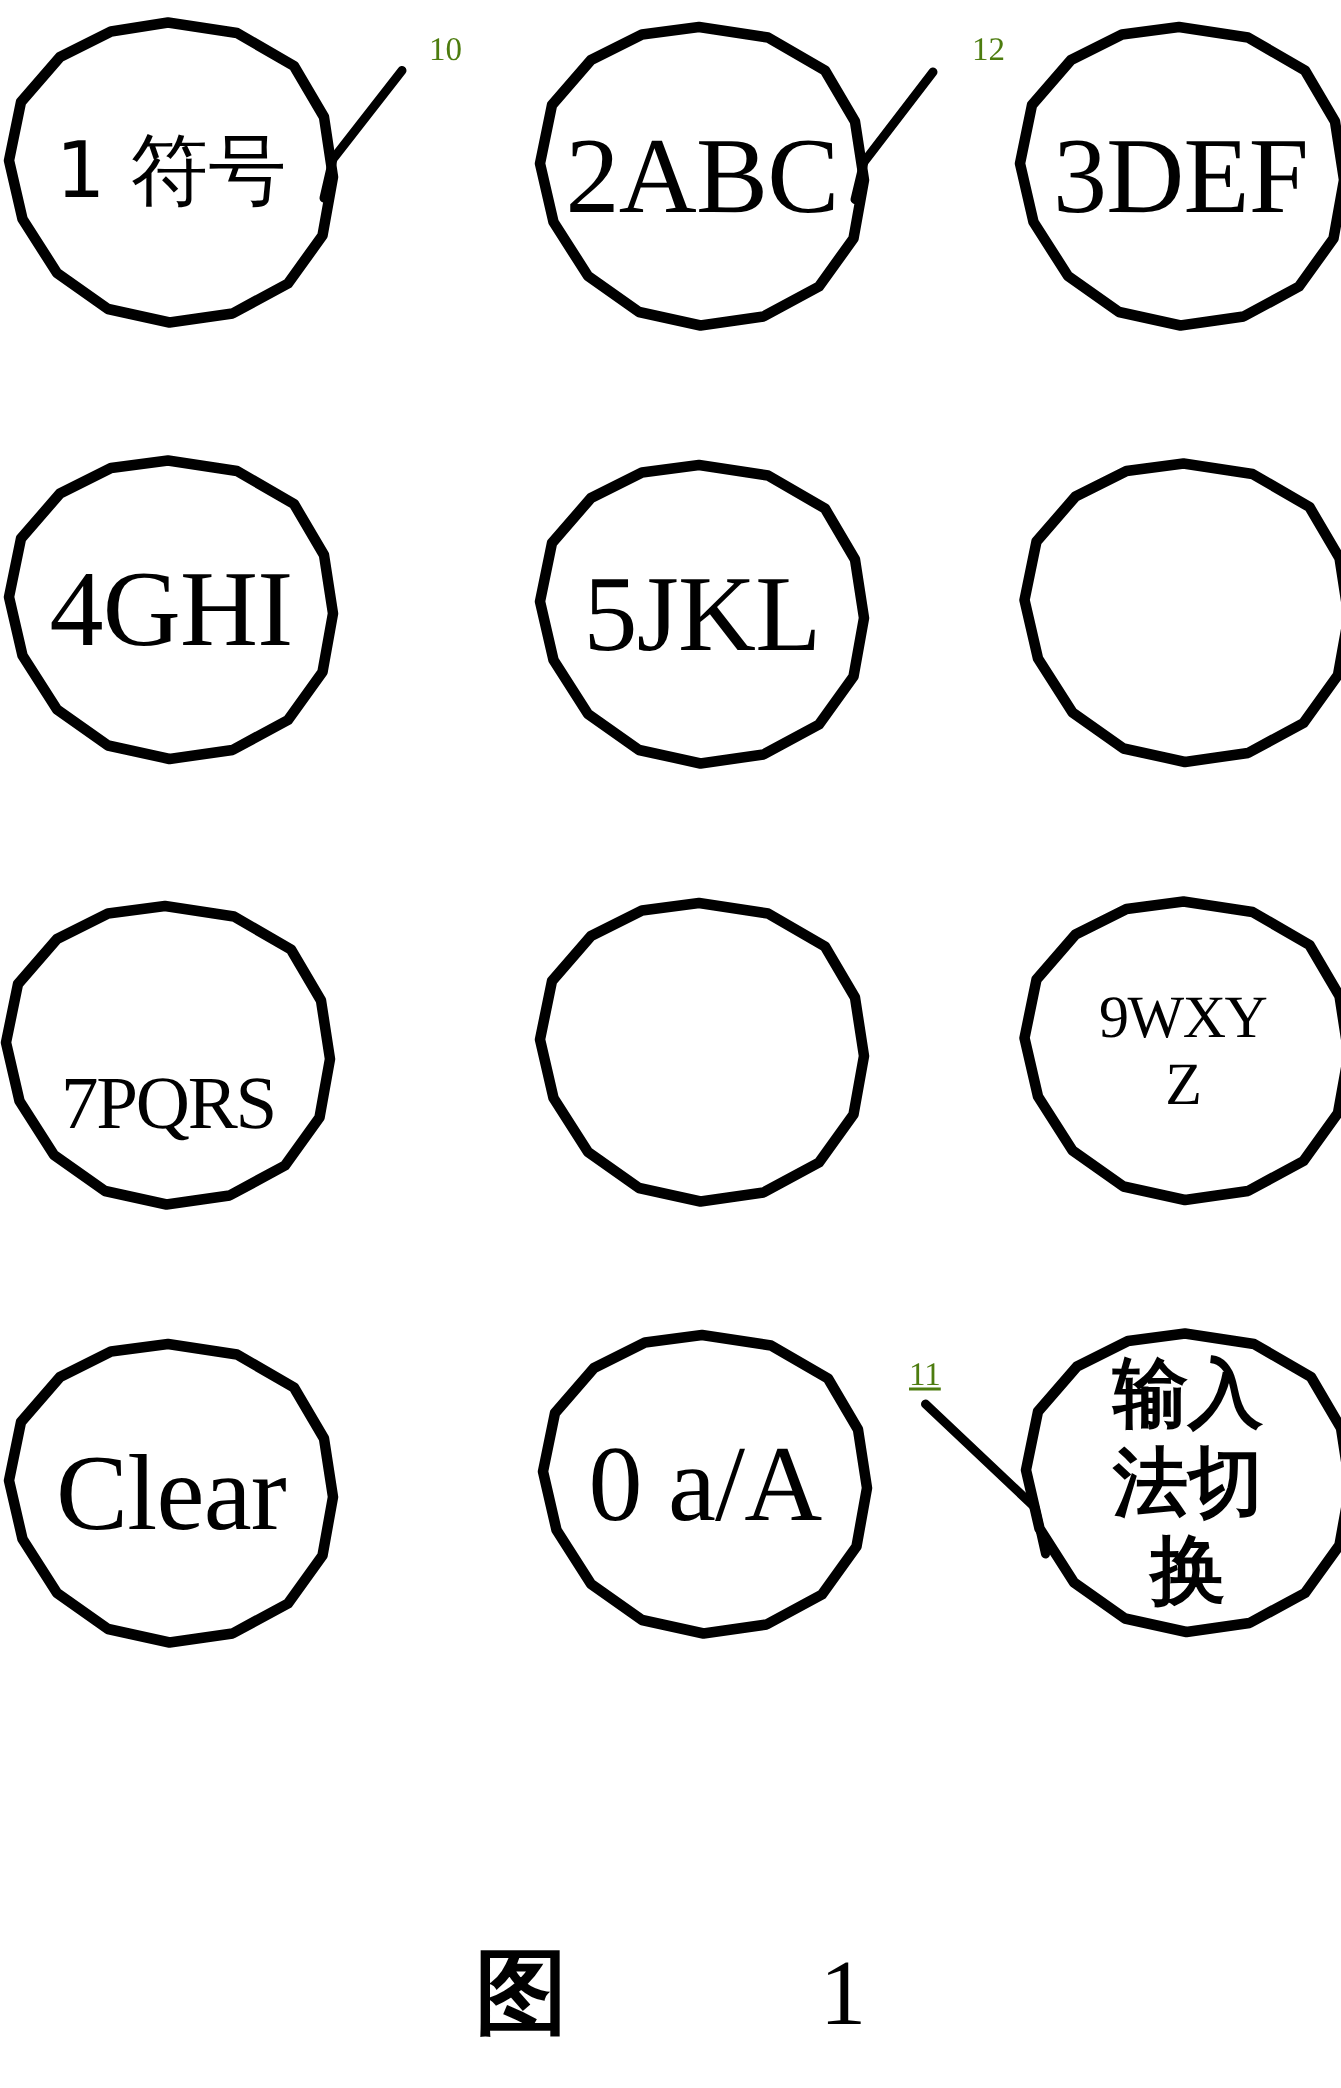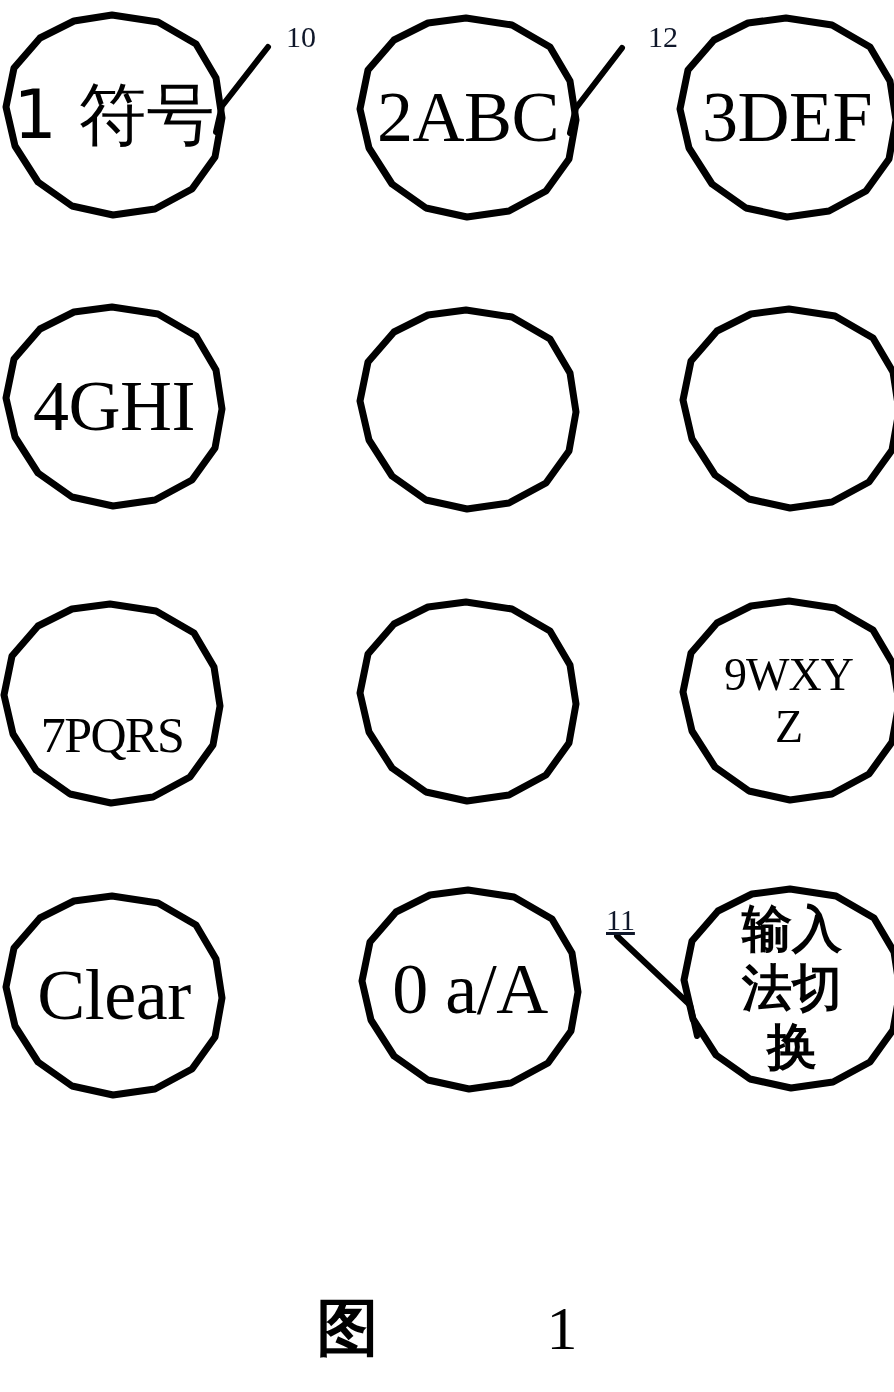--- a/index.html
+++ b/index.html
@@ -52,43 +52,43 @@
     font-size: 72px;
     letter-spacing: -0.5px;
   }
 
   .key-label.latin-tight {
     font-size: 50px;
     letter-spacing: -1.5px;
   }
 
   .key-label.latin-wrap {
-    font-size: 46px;
+    font-size: 40px;
     letter-spacing: -1px;
     line-height: 1.12;
   }
 
   .key-label.mixed {
-    font-size: 68px;
+    font-size: 52px;
     letter-spacing: 0px;
     font-family: "DejaVu Sans", sans-serif;
   }
 
   .key-label.cjk {
     font-size: 50px;
     line-height: 1.18;
     font-family: "DejaVu Sans", sans-serif;
     font-weight: 700;
   }
 
   .ref-numeral {
     position: absolute;
     font-family: "Liberation Serif", "DejaVu Serif", serif;
-    font-size: 30px;
-    color: #0f172a;
+    font-size: 22px;
+    color: #4d7c0f;
     pointer-events: none;
   }
 
   .caption {
     position: absolute;
     bottom: 22px;
     left: 0;
     width: 894px;
     display: flex;
     justify-content: center;
@@ -150,20 +150,21 @@
   </svg>
 
   <div class="key-label mixed" style="left:6px;  top:15px;  width:216px; height:200px;">1 符号</div>
 
   <div class="key-label latin" style="left:360px; top:18px;  width:216px; height:199px;">2ABC</div>
 
   <div class="key-label latin" style="left:680px; top:18px;  width:214px; height:199px;">3DEF</div>
 
   <div class="key-label latin" style="left:6px;  top:307px; width:216px; height:199px;">4GHI</div>
 
+  <div class="key-label latin" style="left:360px; top:310px; width:216px; height:199px;">5JKL</div>
 
 
   <div class="key-label latin-tight" style="left:4px;  top:636px; width:216px; height:199px;">7PQRS</div>
 
 
   <div class="key-label latin-wrap" style="left:683px; top:601px; width:211px; height:199px;">9WXY
 Z</div>
 
   <div class="key-label latin" style="left:6px;  top:896px; width:216px; height:199px;">Clear</div>
 

